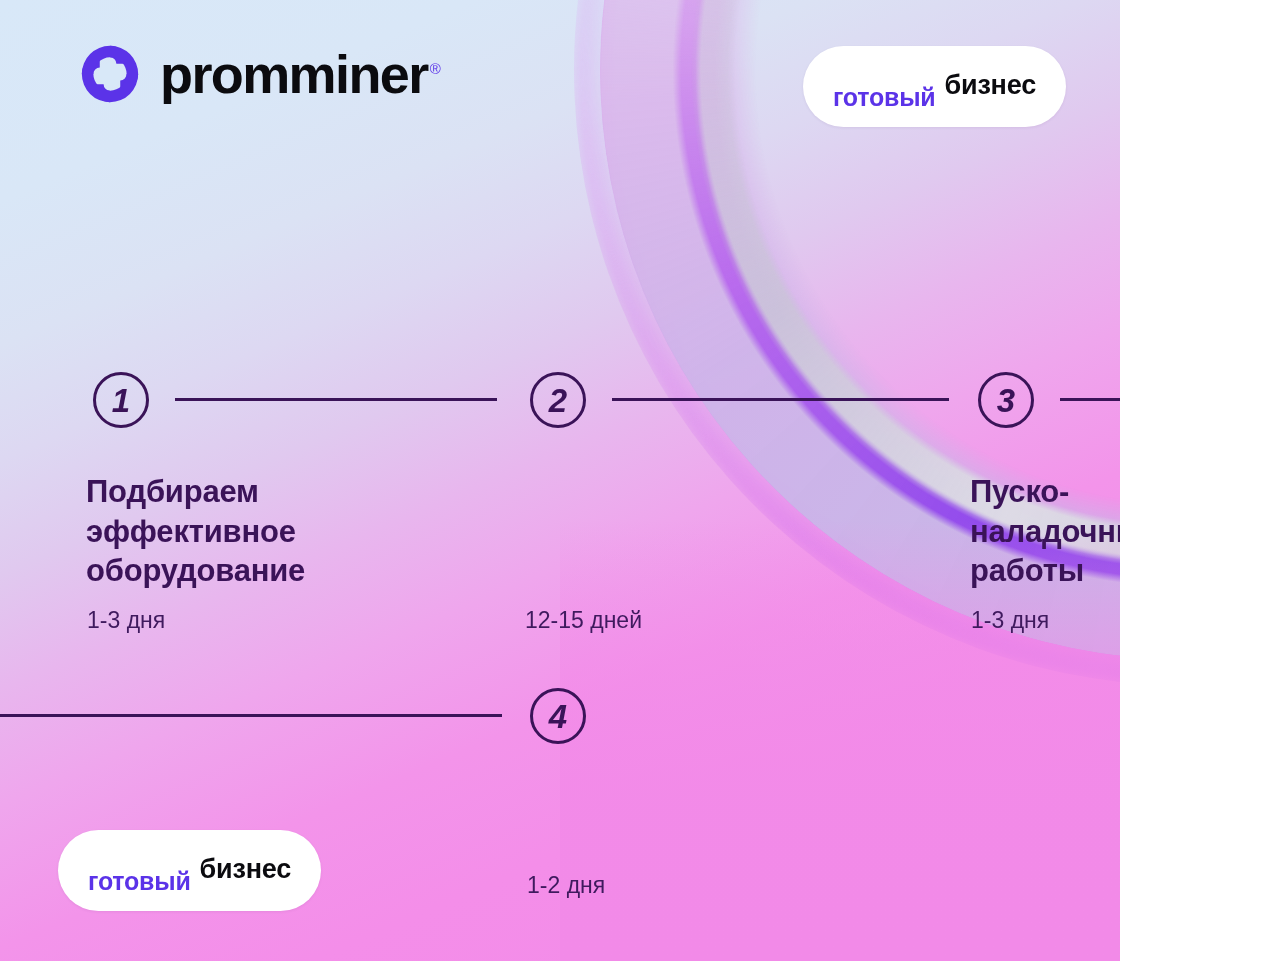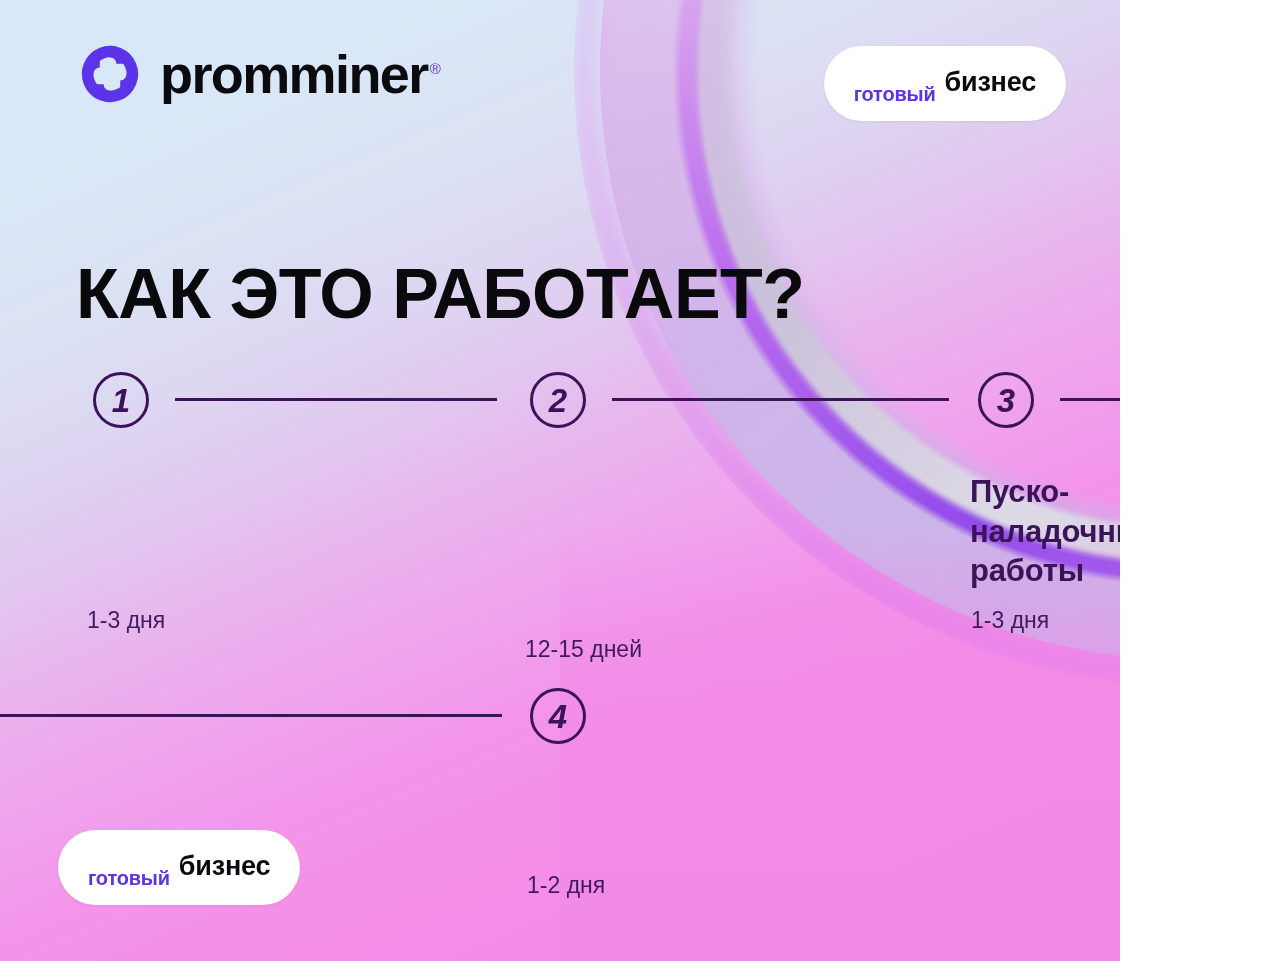--- a/index.html
+++ b/index.html
@@ -181,21 +181,21 @@
     background: #ffffff;
     border-radius: 999px;
     padding: 13px 30px 15px;
     white-space: nowrap;
     box-shadow: 0 1px 3px rgba(60,20,90,0.07);
   }
   .badge-top { right: 54px; top: 46px; }
   .badge-bottom { left: 58px; top: 830px; }
   .badge-accent {
     color: #5b33e8;
-    font-size: 20px;
+    font-size: 25px;
     font-weight: 800;
     letter-spacing: -0.2px;
     margin-top: 24px;
   }
   .badge-main {
     color: #0b0b0f;
     font-size: 27px;
     font-weight: 800;
     letter-spacing: -0.2px;
   }
@@ -253,21 +253,21 @@
 
   
   #step1-num   { left: 93px;  top: 372px; }
   #step1-line  { left: 175px; top: 398px; width: 322px; }
   #step1-title { left: 86px;  top: 472px; width: 420px; }
   #step1-meta  { left: 87px;  top: 609px; }
 
   #step2-num   { left: 530px; top: 372px; }
   #step2-line  { left: 612px; top: 398px; width: 337px; }
   #step2-title { left: 524px; top: 472px; width: 420px; }
-  #step2-meta  { left: 525px; top: 609px; margin-top: 29px; }
+  #step2-meta  { left: 525px; top: 609px; }
 
   #step3-num   { left: 978px; top: 372px; }
   #step3-line  { left: 1060px;top: 398px; width: 230px; }
   #step3-title { left: 970px; top: 472px; width: 300px; }
   #step3-meta  { left: 971px; top: 609px; }
 
   #step4-num   { left: 530px; top: 688px; }
   #step4-line  { left: -10px; top: 714px; width: 512px; }
   #step4-title { left: 526px; top: 787px; width: 640px; }
   #step4-meta  { left: 527px; top: 874px; }
@@ -312,24 +312,26 @@
     <span class="logo-word">
       <span>promminer</span><span class="logo-reg">®</span>
     </span>
   </div>
 
   <div class="badge badge-top">
     <span class="badge-accent">готовый</span>
     <span class="badge-main">бизнес</span>
   </div>
 
-  <h1 class="page-title">КАК ЭТО РАБОТАЕТ?</h1>
 
   <div class="step-num" id="step1-num">1</div>
   <div class="step-line" id="step1-line"></div>
+  <div class="step-title" id="step1-title">Подбираем
+эффективное
+оборудование</div>
   <div class="step-meta" id="step1-meta">1-3 дня</div>
 
   <div class="step-num" id="step2-num">2</div>
   <div class="step-line" id="step2-line"></div>
   <div class="step-meta" id="step2-meta">12-15 дней</div>
 
   <div class="step-num" id="step3-num">3</div>
   <div class="step-line" id="step3-line"></div>
   <div class="step-title" id="step3-title">Пуско-
 наладочные

